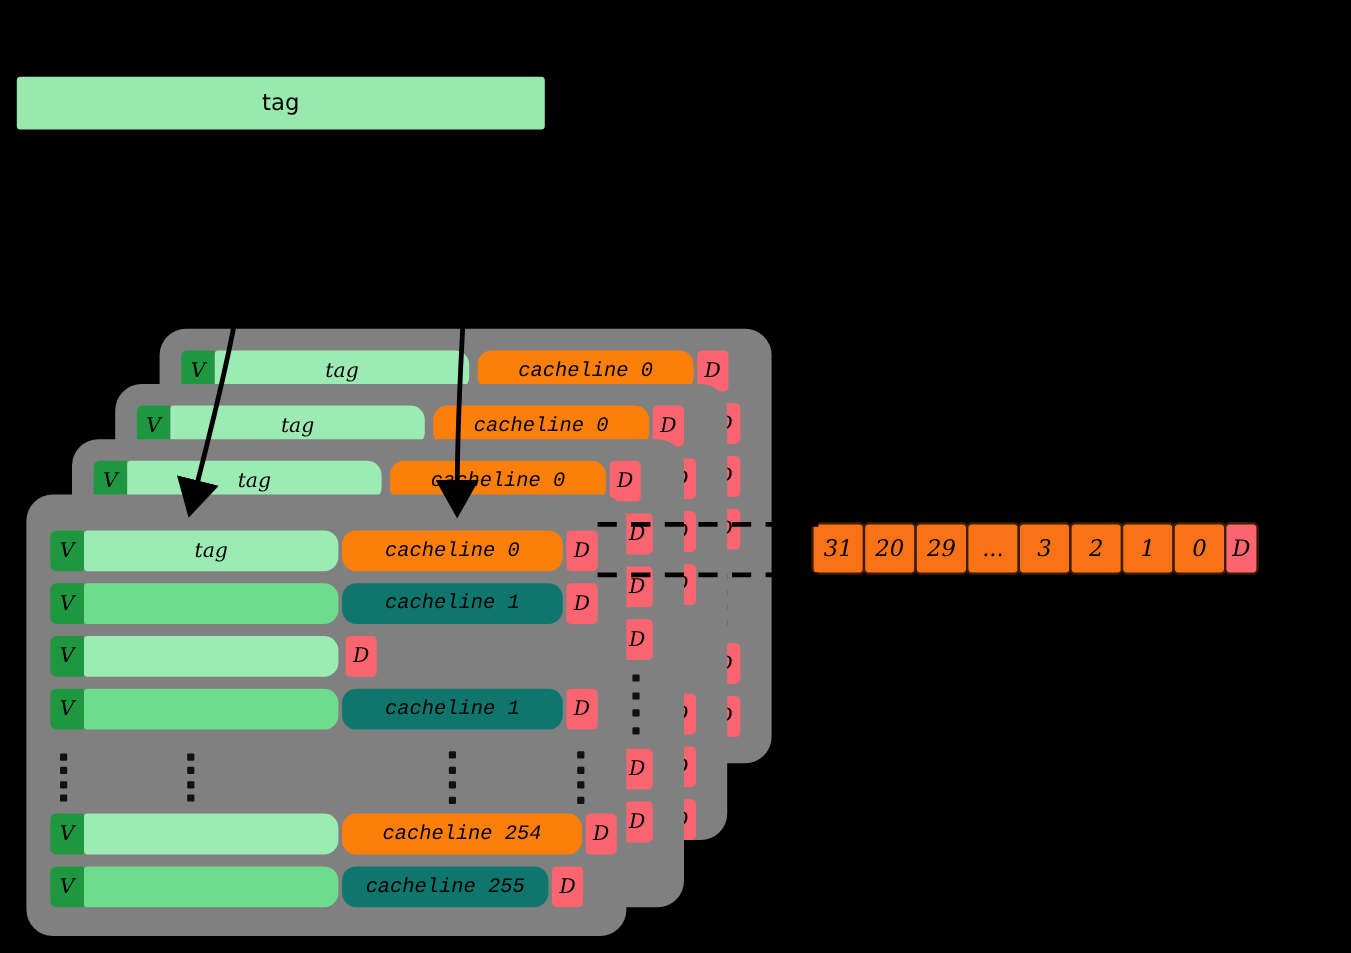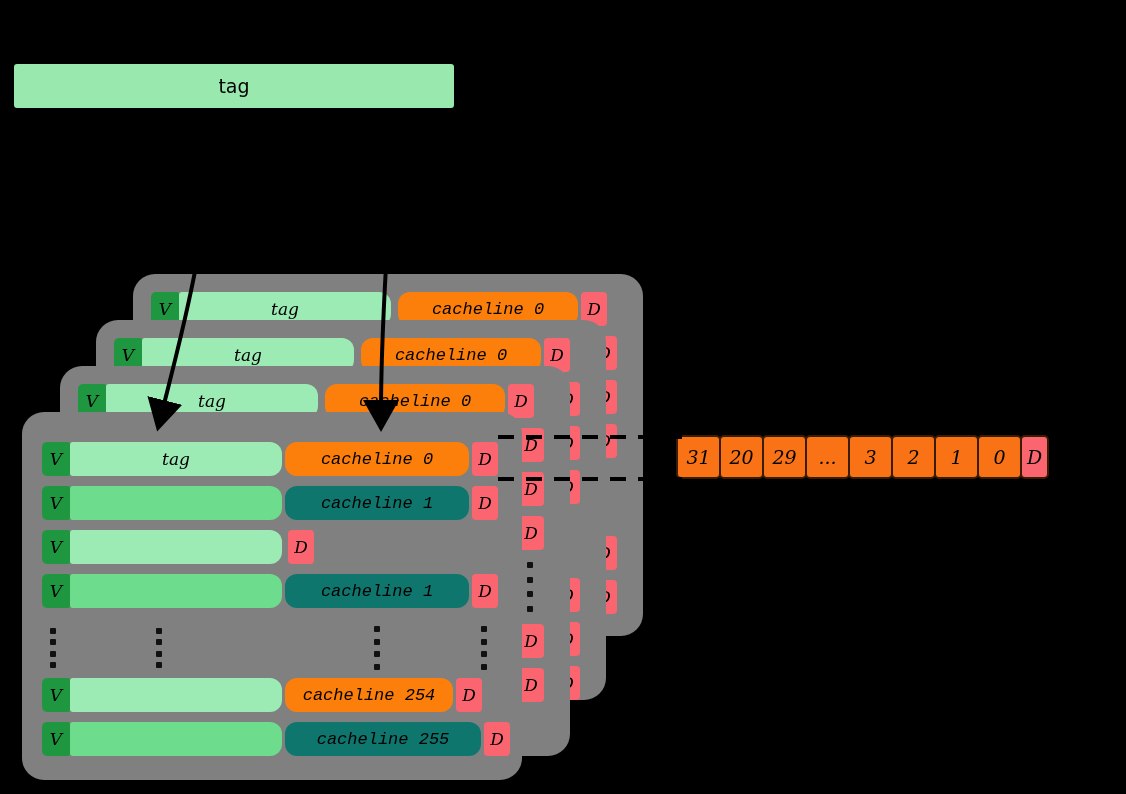--- a/index.html
+++ b/index.html
@@ -219,25 +219,25 @@
       <div class="dbox">D</div>
     </div>
     <div class="row" style="left:263px;top:118px;">
       <div class="dbox">D</div>
     </div>
     <div class="row" style="left:263px;top:162px;">
       <div class="clbox a" style="width:184px;">cacheline 1</div>
       <div class="dbox">D</div>
     </div>
     <div class="row" style="left:263px;top:266px;">
-      <div class="clbox o" style="width:168px;">cacheline 254</div>
+      <div class="clbox o" style="width:200px;">cacheline 254</div>
       <div class="dbox">D</div>
     </div>
     <div class="row" style="left:263px;top:310px;">
-      <div class="clbox a" style="width:196px;">cacheline 255</div>
+      <div class="clbox a" style="width:172px;">cacheline 255</div>
       <div class="dbox">D</div>
     </div>
 
     <div class="vdots" style="left:352px;top:214px;height:44px;">
       <i></i>
         <i></i>
         <i></i>
         <i></i>
     </div>
     <div class="vdots" style="left:459px;top:214px;height:44px;">

